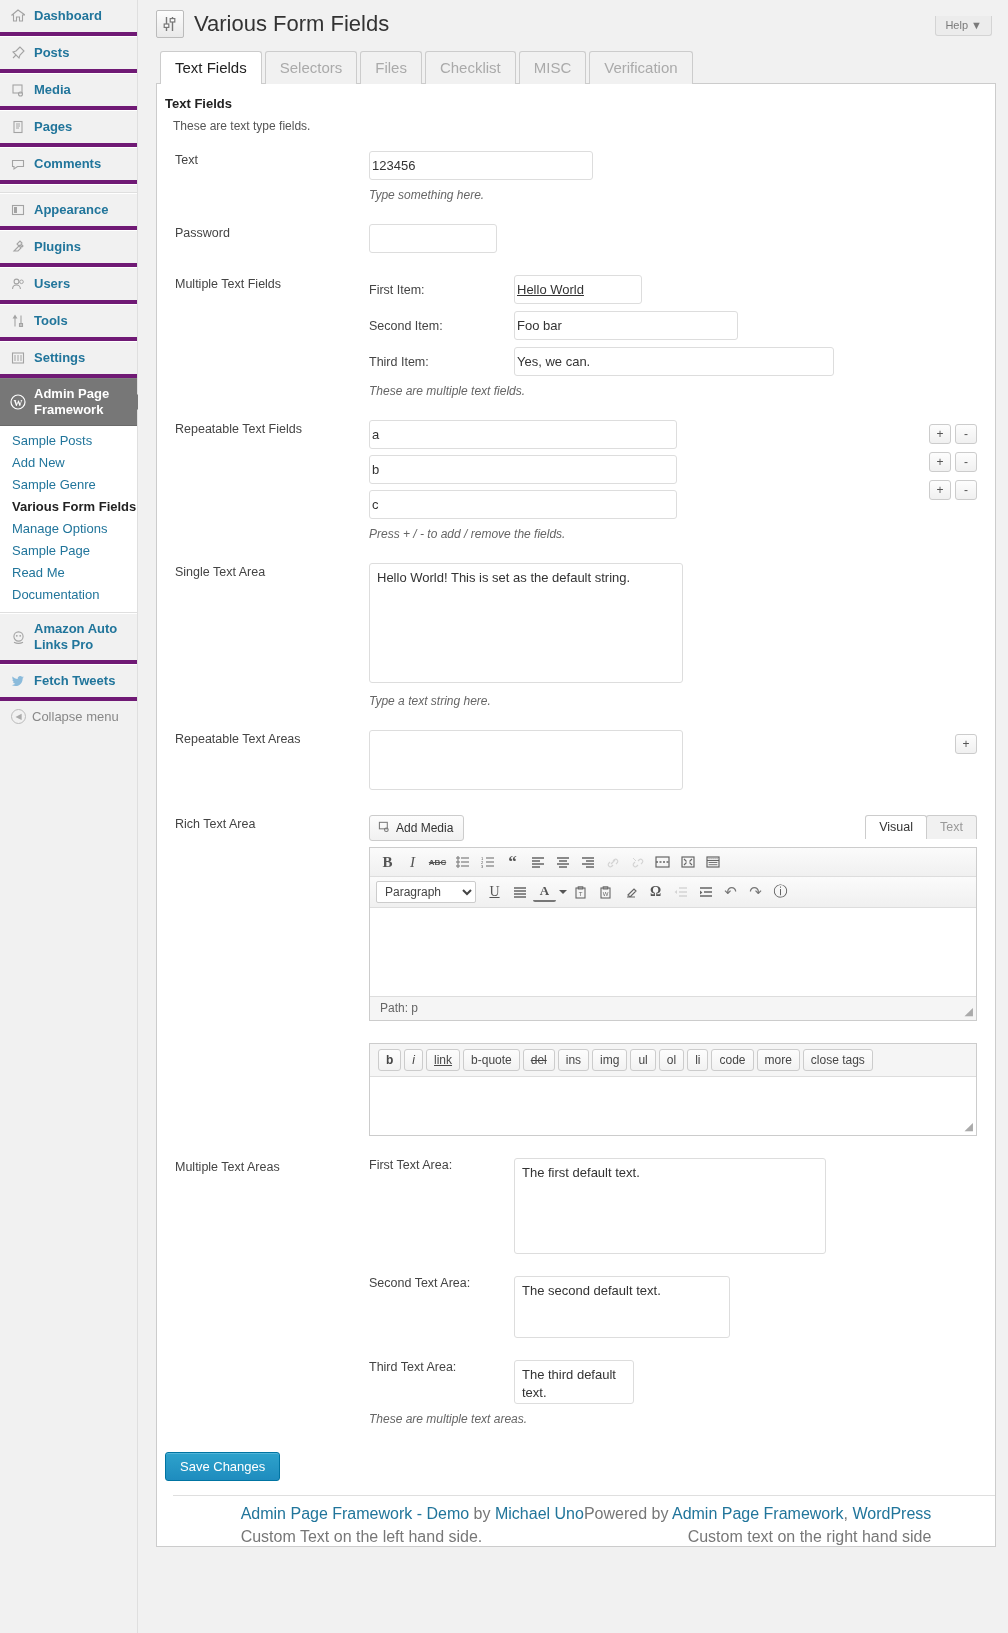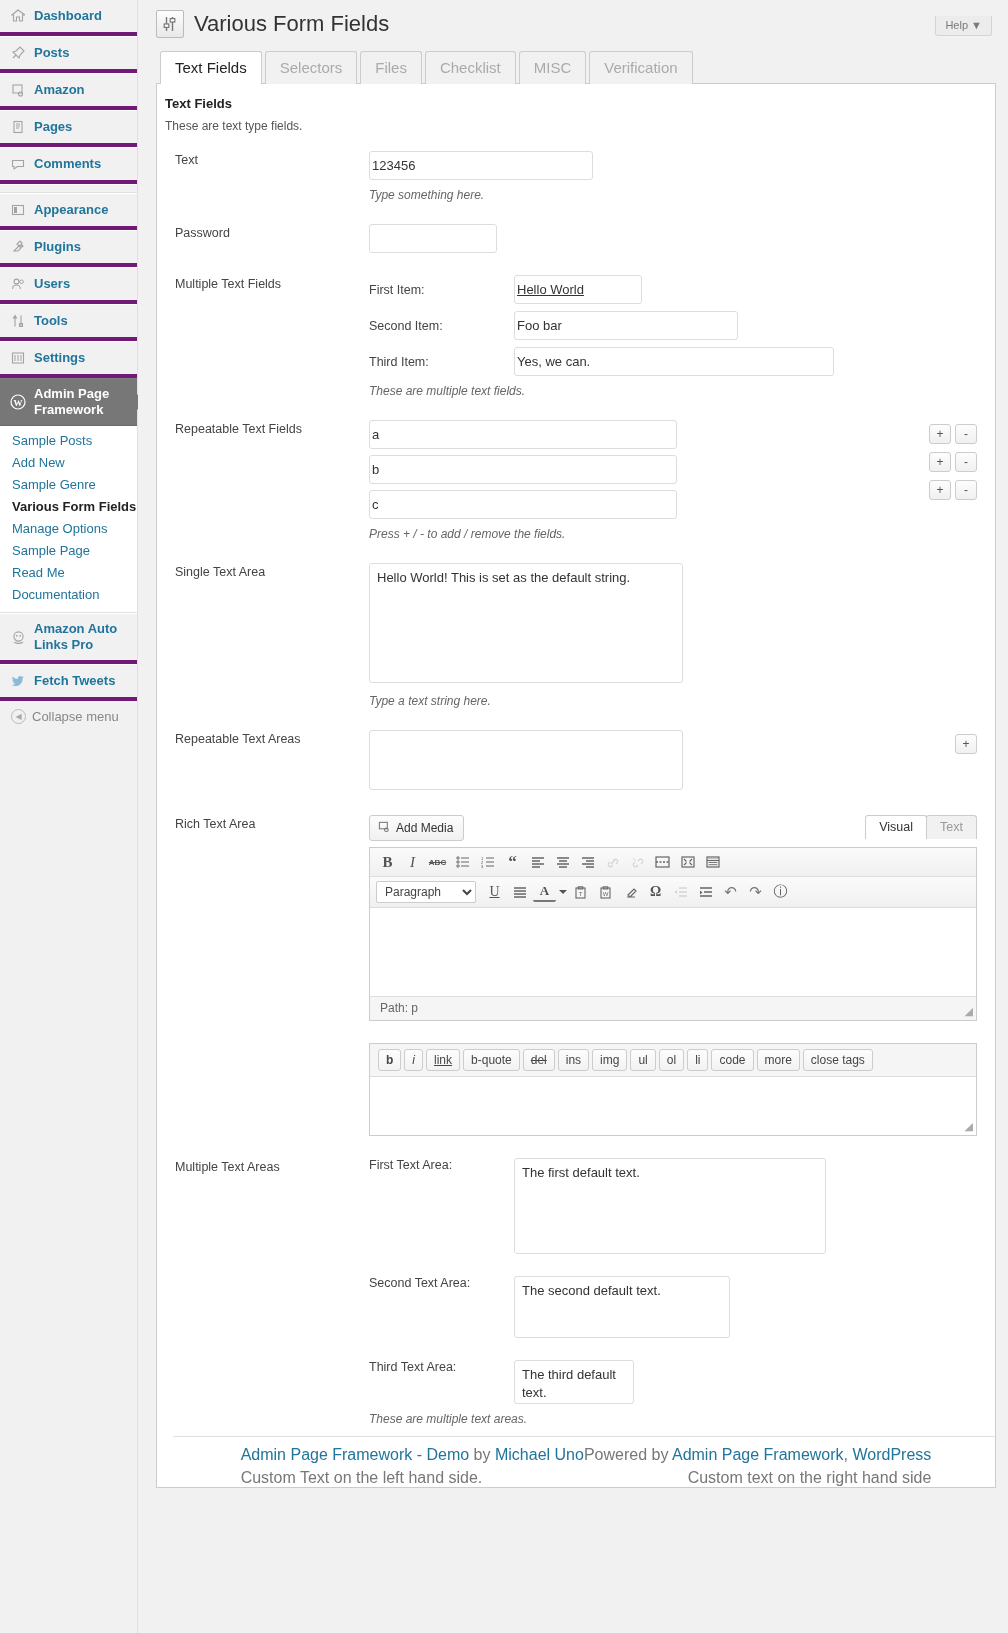--- a/index.html
+++ b/index.html
@@ -102,21 +102,21 @@
     font-size:15px; color:#aaa;
     margin-right:3px; border-radius:3px 3px 0 0;
     cursor:pointer; position:relative; top:1px;
   }
   .tab.active { background:#fff; color:#222; border-color:#ccc; }
   .tabs-filler { flex:1 1 auto; }
 
   
   .panel { background:#fff; border:1px solid #ccc; border-top:none; padding:0 0 0 0; }
   .sec-head { font-size:13px; font-weight:bold; color:#222; padding:12px 0 0 8px; }
-  .sec-desc { font-size:12px; color:#555; padding:8px 0 6px 8px; }
+  .sec-desc { font-size:12px; color:#555; padding:8px 0 6px 16px; }
 
   table.form { width:100%; border-collapse:collapse; }
   table.form tr { vertical-align:top; }
   td.lbl {
     width:212px; padding:14px 10px 14px 18px;
     font-size:12.5px; color:#444; font-weight:normal;
   }
   td.fld { padding:12px 10px 10px 0; position:relative; }
 
   input[type=text], input[type=password] {
@@ -240,21 +240,21 @@
       <span>Posts</span>
     </div>
 
     <div class="menu-top">
       <span class="mico">
         <svg width="14" height="14" viewBox="0 0 14 14">
             <rect x="2" y="2" width="9" height="8" fill="none" stroke="#8a8a8a" stroke-width="1.1"></rect>
             <circle cx="9.5" cy="11" r="2" fill="none" stroke="#8a8a8a" stroke-width="1.1"></circle>
           </svg>
       </span>
-      <span>Amazon</span>
+      <span>Media</span>
     </div>
 
     <div class="menu-top">
       <span class="mico">
         <svg width="14" height="14" viewBox="0 0 14 14">
             <rect x="3" y="1.5" width="8" height="11" fill="none" stroke="#8a8a8a" stroke-width="1.1"></rect>
             <path d="M5 4h4M5 6h4M5 8h3" stroke="#8a8a8a" stroke-width="1"></path>
           </svg>
       </span>
       <span>Pages</span>
@@ -674,20 +674,23 @@
             <div class="sub-row" style="align-items:flex-start;margin-bottom:6px">
               <span class="sub-lbl">Third Text Area:</span>
               <textarea style="width: 120px; height: 44px;">The third default text.</textarea>
             </div>
             <div class="hint">These are multiple text areas.</div>
           </td>
         </tr>
       </tbody>
         </table>
 
+      <div class="submit-wrap">
+        <button class="save-btn">Save Changes</button>
+      </div>
 
       <div class="footer">
         <div class="f-left">
           <div>
             <a href="#">Admin Page Framework - Demo</a><span> by </span><a href="#">Michael Uno</a>
           </div>
           <div class="ln2">Custom Text on the left hand side.</div>
         </div>
         <div class="f-right">
           <div>

